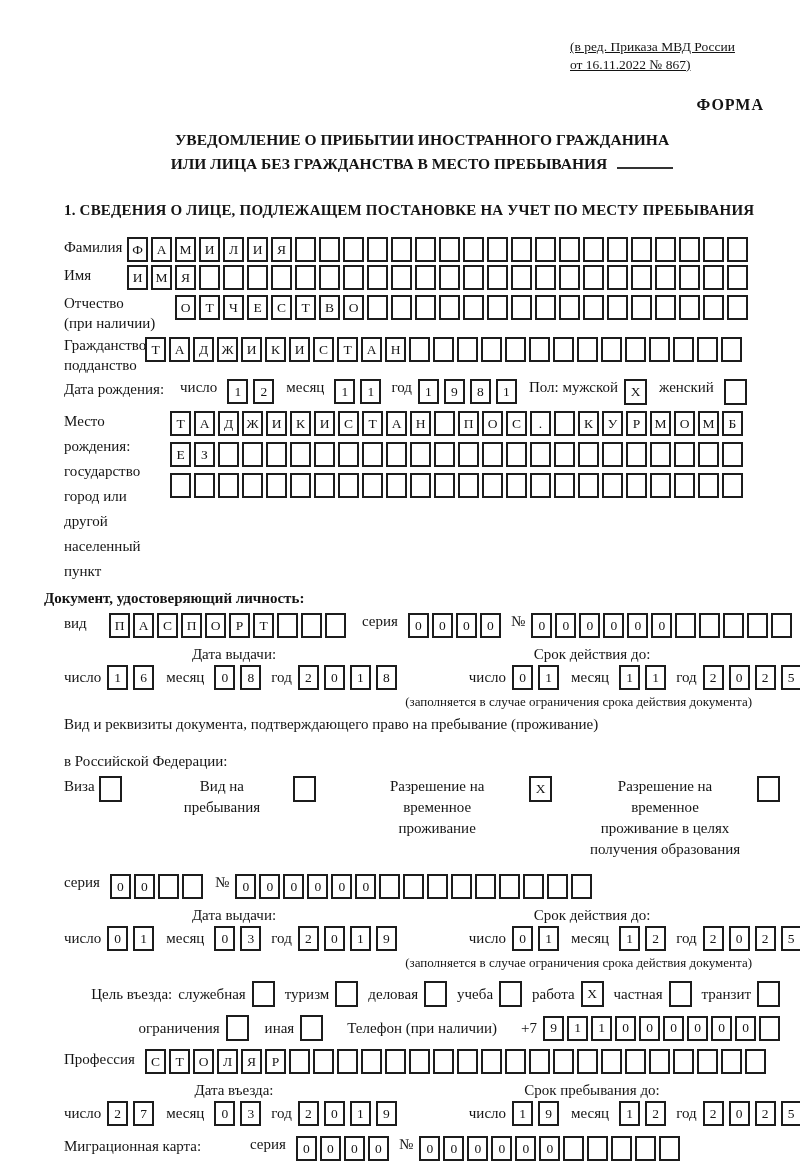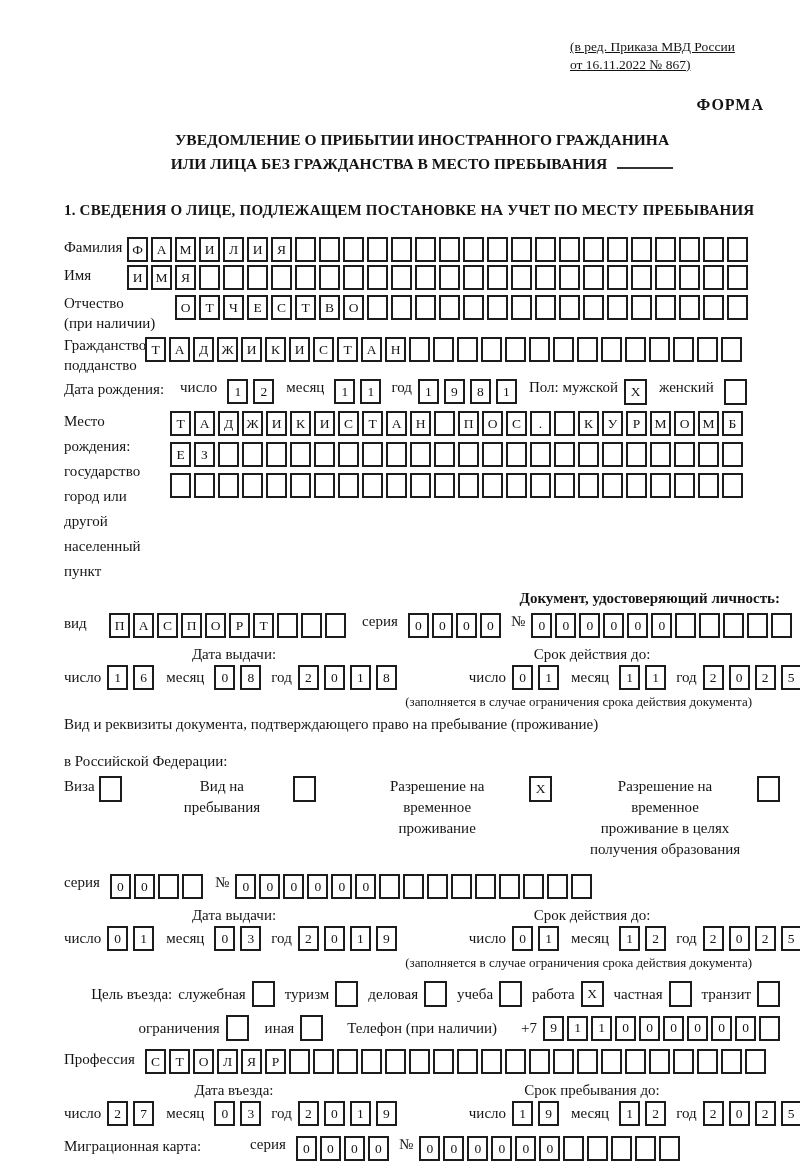--- a/index.html
+++ b/index.html
@@ -40,21 +40,21 @@
     font-size:13.5px; font-weight:normal;
   }
   .box { width:23px; height:26px; }
   .cells-col { display:flex; flex-direction:column; gap:6px; }
 
   .mt2 { margin-top:2px; }
   .ml6 { margin-left:6px; } .ml10 { margin-left:10px; } .ml12 { margin-left:12px; }
   .ml16 { margin-left:16px; } .ml24 { margin-left:24px; }
 
   
-  .doc-heading { text-align:right; font-weight:bold; font-size:15px; margin:6px 0 6px -20px; }
+  .doc-heading { text-align:left; font-weight:bold; font-size:15px; margin:6px 0 6px -20px; }
 
   
   .date-headers { display:flex; margin-top:8px; }
   .dh-left { width:340px; text-align:center; }
   .dh-right { flex:1; text-align:center; }
   .date-row { display:flex; align-items:center; margin-top:2px; }
   .date-group { display:flex; align-items:center; }
   .date-group .cells { gap:5px; }
   .g2 { margin-left:72px; }
   .note-right { text-align:right; padding-right:28px; font-size:13px; margin-top:4px; margin-bottom:6px; }

